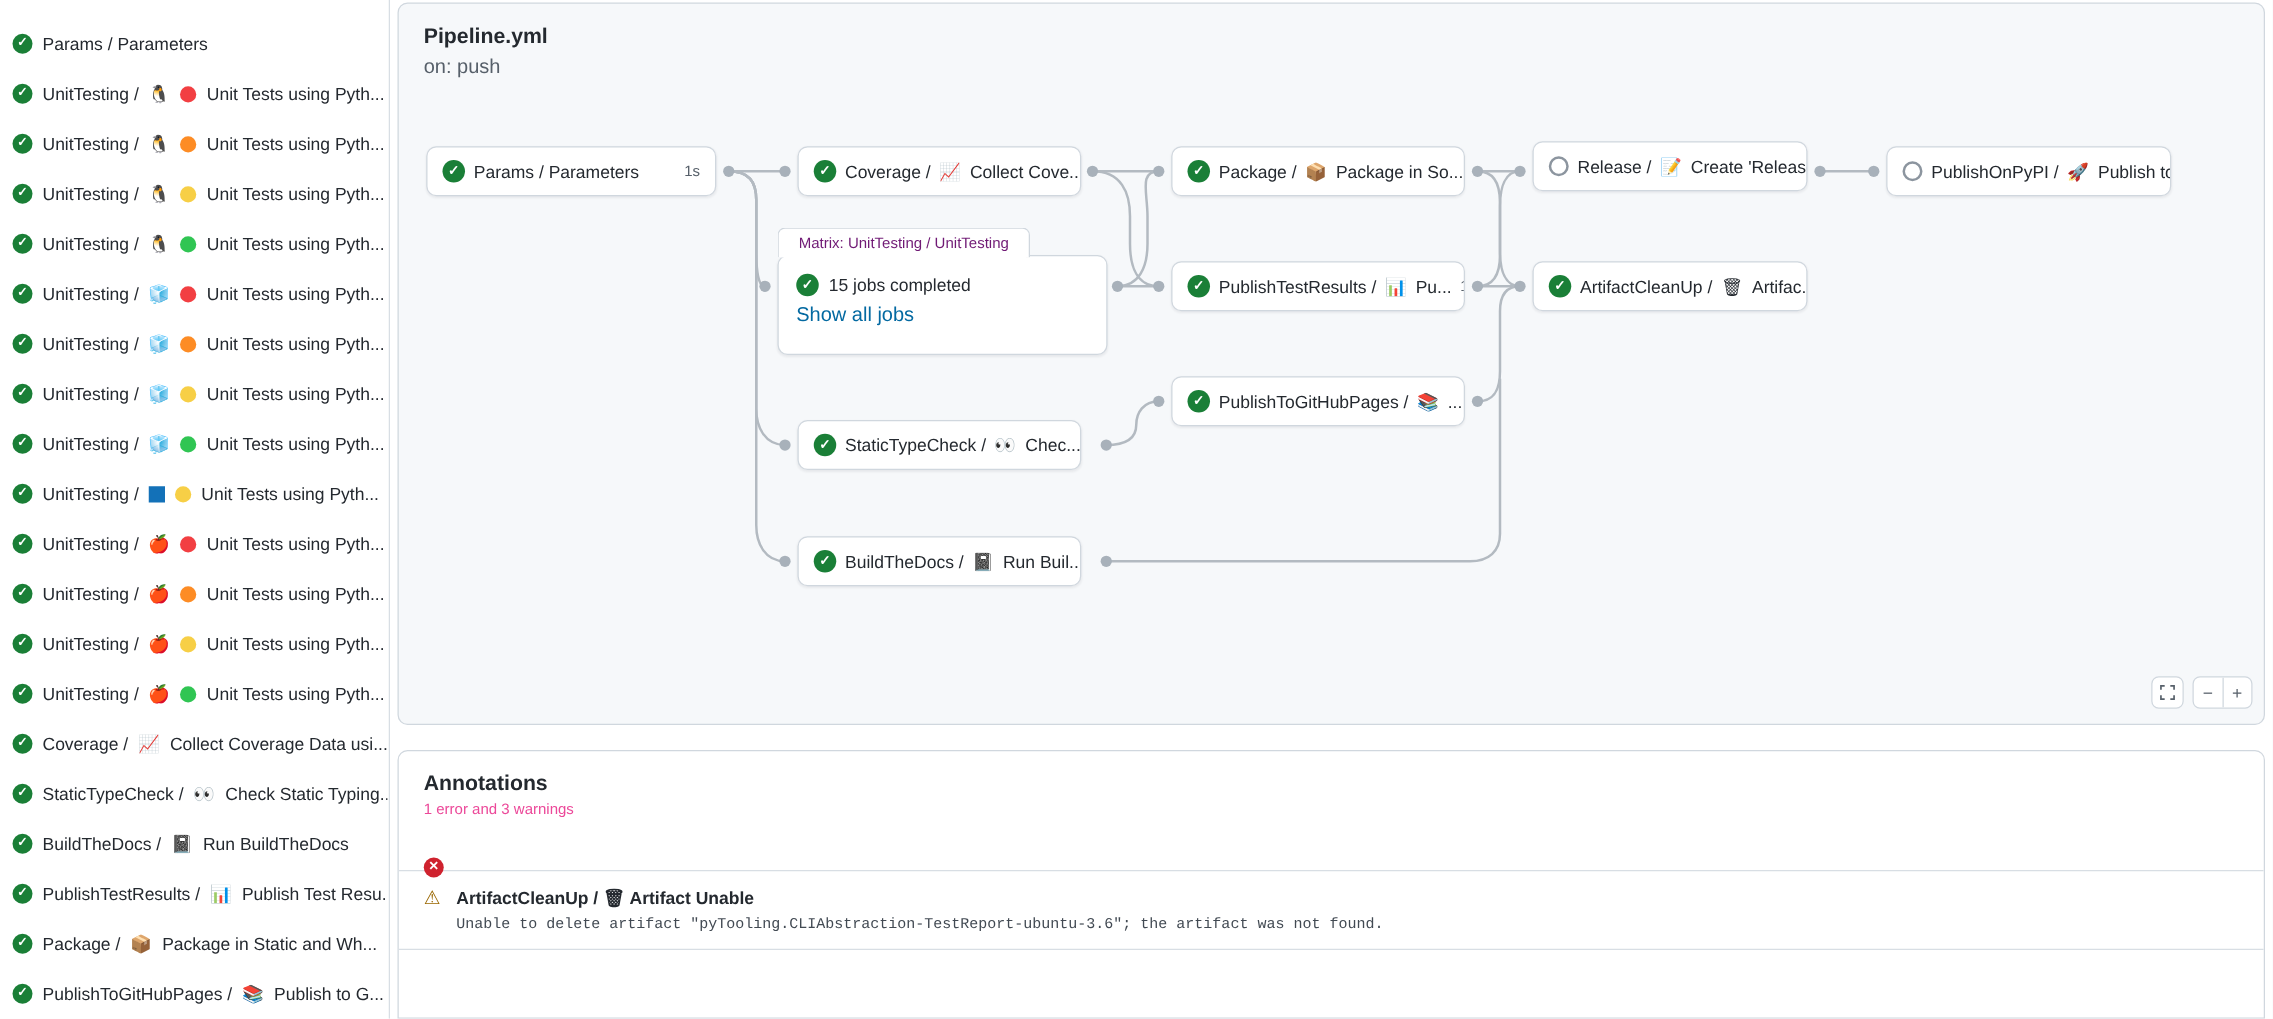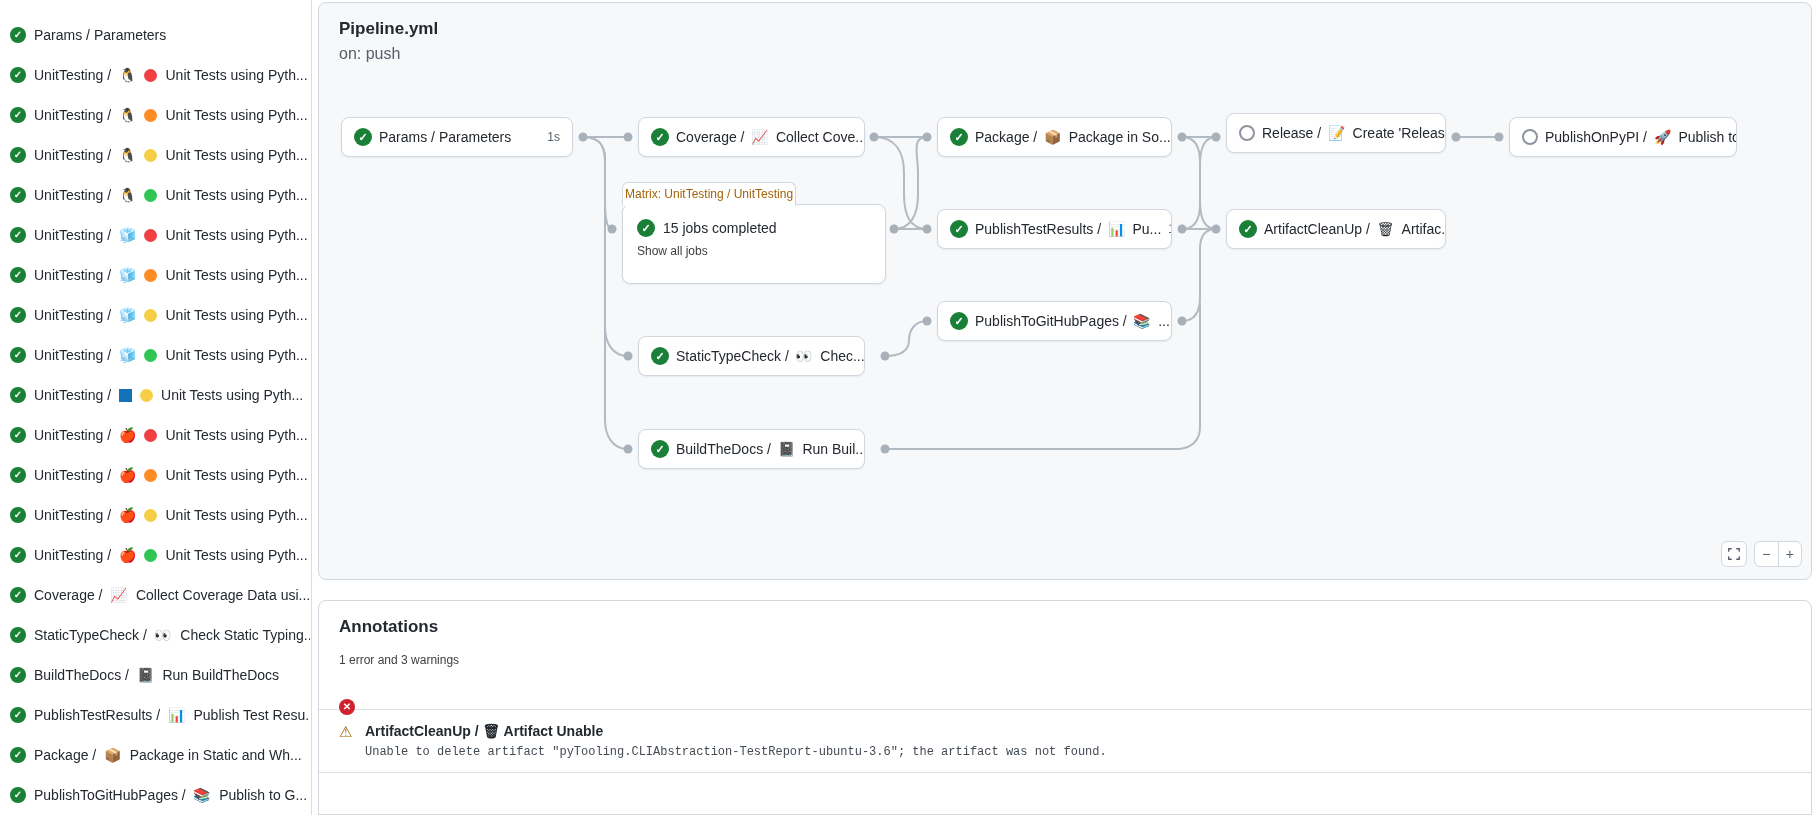--- a/index.html
+++ b/index.html
@@ -29,38 +29,38 @@
   .node{position:absolute;height:40px;background:#fff;border:1px solid #d0d7de;border-radius:8px;
         box-shadow:0 1px 2px rgba(31,35,40,.07);display:flex;align-items:center;gap:7px;
         padding:0 12px;box-sizing:border-box;font-size:14px;white-space:nowrap;overflow:hidden;cursor:pointer}
   .node .dur{margin-left:auto;font-size:12px;color:#57606a;flex:0 0 auto}
 
   .matrix{position:absolute;left:303px;top:201px;width:262px;height:78px;background:#fff;
           border:1px solid #d0d7de;border-radius:8px;box-shadow:0 1px 2px rgba(31,35,40,.07);cursor:pointer}
   .matrix::before{content:"";position:absolute;left:9px;top:-7px;right:-10px;bottom:9px;background:#fff;
                   border:1px solid #d0d7de;border-radius:8px;z-index:-1}
   .matrix-tab{position:absolute;left:-1px;top:-23px;height:23px;background:#fff;border:1px solid #d0d7de;
-              border-bottom:none;border-radius:6px 6px 0 0;font-size:12px;line-height:22px;padding:0 2px;
-              white-space:nowrap;color:#a16207}
+              border-bottom:none;border-radius:6px 6px 0 0;font-size:12px;line-height:22px;padding:0 16px;
+              white-space:nowrap;color:#701a75}
   .matrix-row{display:flex;align-items:center;gap:8px;padding:14px 14px 0;font-size:14px}
-  .matrix-link{padding:7px 14px 0;font-size:12px;color:#404040;cursor:pointer}
+  .matrix-link{padding:7px 14px 0;font-size:16px;color:#0369a1;cursor:pointer}
 
   
   .ctl-full{position:absolute;left:1402px;top:538px;width:26px;height:26px;background:#fff;border:1px solid #d0d7de;
             border-radius:6px;box-sizing:border-box;display:flex;align-items:center;justify-content:center;cursor:pointer}
   .ctl-zoom{position:absolute;left:1435px;top:538px;width:48px;height:26px;background:#fff;border:1px solid #d0d7de;
             border-radius:6px;box-sizing:border-box;display:flex;overflow:hidden}
   .ctl-zoom .zbtn{flex:1;text-align:center;line-height:24px;font-size:14px;color:#57606a;cursor:pointer}
   .ctl-zoom .zbtn:first-child{border-right:1px solid #d0d7de}
 
   
   .ann{position:absolute;left:318px;top:600px;width:1494px;height:215px;background:#fff;border:1px solid #d0d7de;
        border-radius:8px 8px 0 0;box-sizing:border-box;overflow:hidden}
   .ann-title{margin:16px 20px 3px;font-size:17px;font-weight:700}
-  .ann-sub{margin:16px 20px;font-size:12px;color:#404040}
+  .ann-sub{margin:3px 20px;font-size:12px;color:#ec4899}
   .ann-list{margin-top:16px}
   .ann-item{position:relative;padding:13px 20px 13px 46px;border-bottom:1px solid #d8dee4}
   .ann-ico{position:absolute;left:20px;top:13px;width:16px;height:16px}
   .err-ico{display:inline-block;width:16px;height:16px;border-radius:50%;background:#cf222e;color:#fff;
            font-size:10px;font-weight:bold;text-align:center;line-height:16px}
   .warn-ico{display:inline-block;font-size:15px;line-height:16px;color:#9a6700}
   .ann-item-title{font-size:14px;font-weight:600;color:#24292f;cursor:pointer}
   .ann-item-msg{margin-top:6px;font-family:"Liberation Mono","DejaVu Sans Mono",monospace;font-size:12px;color:#424a53}
 </style>
 </head>

